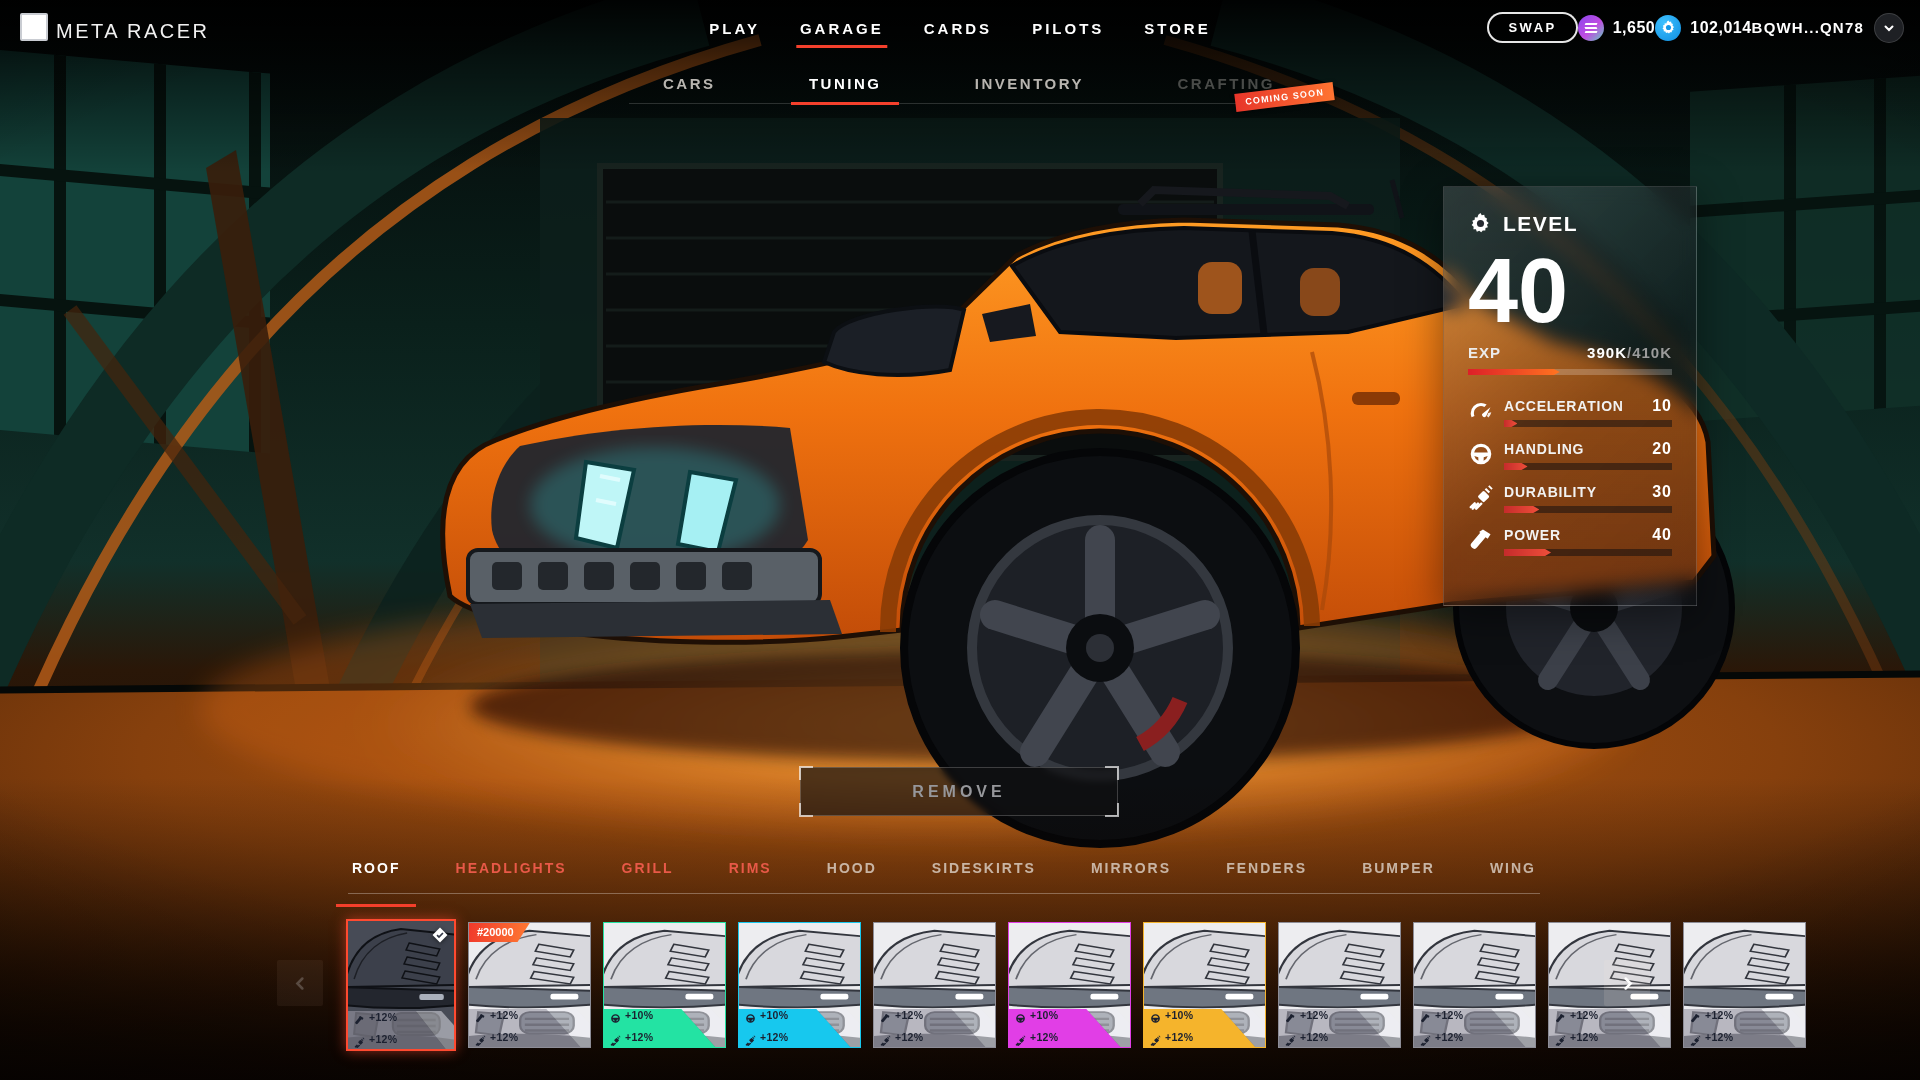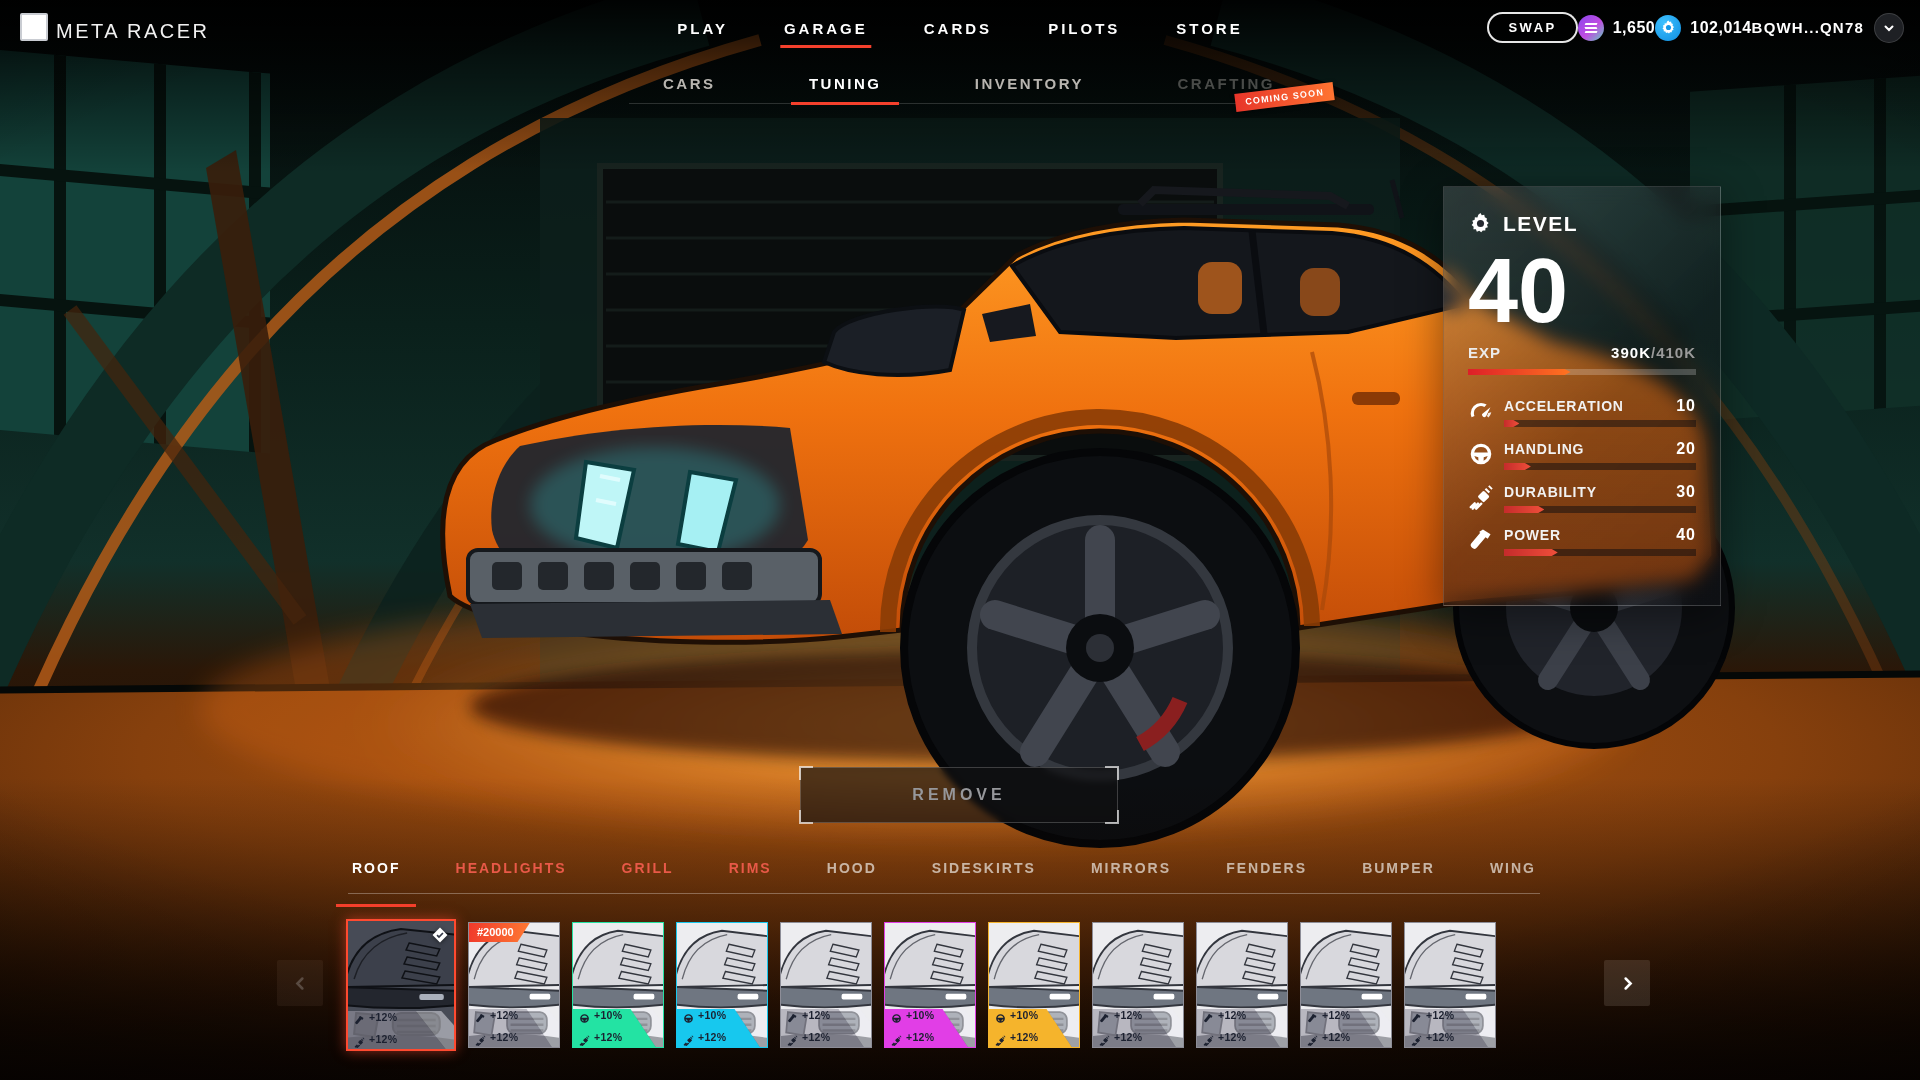--- a/index.html
+++ b/index.html
@@ -16,21 +16,21 @@
   .vignette{position:absolute;inset:0;pointer-events:none;
     background:
       radial-gradient(ellipse 115% 85% at 50% 44%, rgba(0,0,0,0) 55%, rgba(0,0,0,.82) 100%),
       linear-gradient(180deg, rgba(0,0,0,.94) 0%, rgba(0,0,0,.55) 6%, rgba(0,0,0,0) 16%),
       linear-gradient(0deg, rgba(10,4,1,.93) 0%, rgba(10,4,1,.55) 12%, rgba(0,0,0,0) 28%);}
 
   
   .logo-box{position:absolute;left:20px;top:13px;width:28px;height:28px;background:#fff;
     border:2px solid #c9ccd2;border-radius:2px;}
   .app-title{position:absolute;left:56px;top:20px;font-size:20px;font-weight:400;letter-spacing:2.5px;color:#f1f1f1;}
-  .topnav{position:absolute;left:50%;top:20px;transform:translateX(-50%);display:flex;gap:56px;}
+  .topnav{position:absolute;left:50%;top:20px;transform:translateX(-50%);display:flex;gap:40px;}
   .topnav .nav-item{position:relative;font-size:15px;font-weight:800;letter-spacing:3px;color:#fff;cursor:pointer;white-space:nowrap;}
   .topnav .nav-item.active::after{content:"";position:absolute;left:-4px;right:-4px;bottom:-11px;height:3px;background:var(--red);}
   .acct{position:absolute;right:16px;top:12px;display:flex;align-items:center;}
   .swap-btn{border:2px solid rgba(255,255,255,.9);border-radius:17px;padding:6px 19px;font-size:13px;
     font-weight:700;letter-spacing:2.5px;cursor:pointer;background:rgba(0,0,0,.15);}
   .cur{display:flex;align-items:center;gap:9px;}
   .cur .amount{font-size:16px;font-weight:700;letter-spacing:.5px;}
   .coin{width:26px;height:26px;border-radius:50%;position:relative;flex:0 0 auto;}
   .coin.sol{background:linear-gradient(135deg,#8a46f0,#c04de0 55%,#5fd0c0);}
   .coin.sol i{position:absolute;left:7px;width:12px;height:2.4px;background:#fff;transform:skewX(-22deg);}
@@ -61,21 +61,21 @@
   .nut-icon{width:21px;height:21px;color:#fff;}
   .nut-icon svg{width:100%;height:100%;}
   .details-title{font-size:21px;font-weight:800;letter-spacing:1px;}
   .info-btn{width:25px;height:25px;background:linear-gradient(135deg,#ff5c40,#ef3526);border:1px solid rgba(40,8,4,.7);
     outline:1px solid rgba(255,255,255,.25);border-radius:3px;color:#fff;font-size:13px;font-weight:800;
     display:grid;place-items:center;cursor:pointer;}
   .details-count{margin-top:10px;font-size:86px;font-weight:800;line-height:1;letter-spacing:1px;
     text-shadow:0 3px 14px rgba(0,0,0,.5);}
 
   
-  .level-panel{position:absolute;left:1443px;top:186px;width:278px;height:420px;padding:24px 24px;
+  .level-panel{position:absolute;left:1443px;top:186px;width:254px;height:420px;padding:24px 24px;
     background:linear-gradient(135deg,rgba(150,160,165,.26),rgba(22,24,28,.46) 55%,rgba(16,18,22,.5));
     border:1px solid rgba(255,255,255,.15);backdrop-filter:blur(9px);box-shadow:0 10px 40px rgba(0,0,0,.45);}
   .lvl-head{display:flex;align-items:center;gap:10px;}
   .lvl-badge{width:25px;height:25px;color:#fff;}
   .lvl-badge svg{width:100%;height:100%;}
   .lvl-title{font-size:21px;font-weight:800;letter-spacing:1.5px;}
   .lvl-num{font-size:90px;font-weight:800;line-height:1;margin-top:10px;}
   .exp-row{display:flex;justify-content:space-between;align-items:baseline;margin-top:8px;}
   .exp-label{font-size:15px;font-weight:700;letter-spacing:1px;color:#ececec;}
   .exp-vals{font-size:15px;font-weight:800;letter-spacing:1px;}
@@ -88,41 +88,41 @@
   .stat{display:grid;grid-template-columns:36px 1fr;align-items:flex-start;}
   .stat-icon{width:26px;height:26px;color:#fff;margin-top:1px;}
   .stat-icon svg{width:100%;height:100%;}
   .stat-row{display:flex;justify-content:space-between;align-items:baseline;}
   .stat-label{font-size:14px;font-weight:700;letter-spacing:.8px;color:#f2f2f2;}
   .stat-value{font-size:16px;font-weight:800;letter-spacing:1px;}
   .stat .bar{height:7px;background:rgba(12,12,16,.5);margin-top:5px;}
   .stat .bar .fill{background:linear-gradient(90deg,#c52b2b,#ef4f3a);}
 
   
-  .remove-btn{position:absolute;left:800px;top:767px;width:318px;height:56px;background:rgba(16,16,18,.68);
+  .remove-btn{position:absolute;left:800px;top:767px;width:318px;height:49px;background:rgba(16,16,18,.68);
     border:1px solid rgba(255,255,255,.2);backdrop-filter:blur(3px);display:grid;place-items:center;cursor:pointer;}
   .remove-btn .lbl{font-size:16px;font-weight:800;letter-spacing:4px;color:#96979b;}
   .remove-btn .c{position:absolute;width:14px;height:14px;border:2px solid rgba(255,255,255,.65);}
   .remove-btn .tl{left:-2px;top:-2px;border-right:none;border-bottom:none;}
   .remove-btn .tr{right:-2px;top:-2px;border-left:none;border-bottom:none;}
   .remove-btn .bl{left:-2px;bottom:-2px;border-right:none;border-top:none;}
   .remove-btn .br{right:-2px;bottom:-2px;border-left:none;border-top:none;}
 
   
   .part-tabs{position:absolute;left:348px;top:858px;width:1192px;height:36px;display:flex;
     justify-content:space-between;align-items:flex-start;border-bottom:1px solid rgba(255,255,255,.3);padding:0 2px;}
   .ptab{position:relative;font-size:14px;font-weight:800;letter-spacing:2px;color:rgba(226,216,208,.78);
     cursor:pointer;padding:2px 2px;white-space:nowrap;}
   .ptab.equipped{color:#e85948;}
   .ptab.active{color:#fff;}
   .ptab.active::after{content:"";position:absolute;left:-14px;right:-14px;bottom:-29px;height:3px;background:var(--red);}
 
   
   .thumbs{position:absolute;left:346px;top:922px;display:flex;align-items:flex-start;gap:12px;}
-  .thumb{position:relative;width:92px;height:126px;background:#ececef;border:1px solid rgba(125,125,135,.85);
+  .thumb{position:relative;width:123px;height:126px;background:#ececef;border:1px solid rgba(125,125,135,.85);
     cursor:pointer;overflow:hidden;flex:0 0 auto;
     --bg:#ededf0;--f1:#d8d8dd;--f2:#6f7681;--ln:#33363e;--hl:#ffffff;}
   .thumb.dark{--bg:#474b56;--f1:#3c404b;--f2:#23262e;--ln:#0f1116;--hl:#aab0bb;border-color:#2a2d35;}
   .thumb.colored{border-color:var(--accent);}
   .thumb.selected{width:110px;height:132px;margin-top:-3px;border:2px solid #ff4a30;
     box-shadow:0 0 12px rgba(255,74,48,.55), inset 0 0 0 1px rgba(255,120,90,.4);}
   .thumb .art{position:absolute;inset:0;width:100%;height:100%;background:var(--bg);}
   .band{position:absolute;left:0;right:0;bottom:0;height:38px;}
   .band-shape{position:absolute;inset:0;background:rgba(152,150,163,.62);
     clip-path:polygon(0 0,64% 0,92% 100%,0 100%);}

